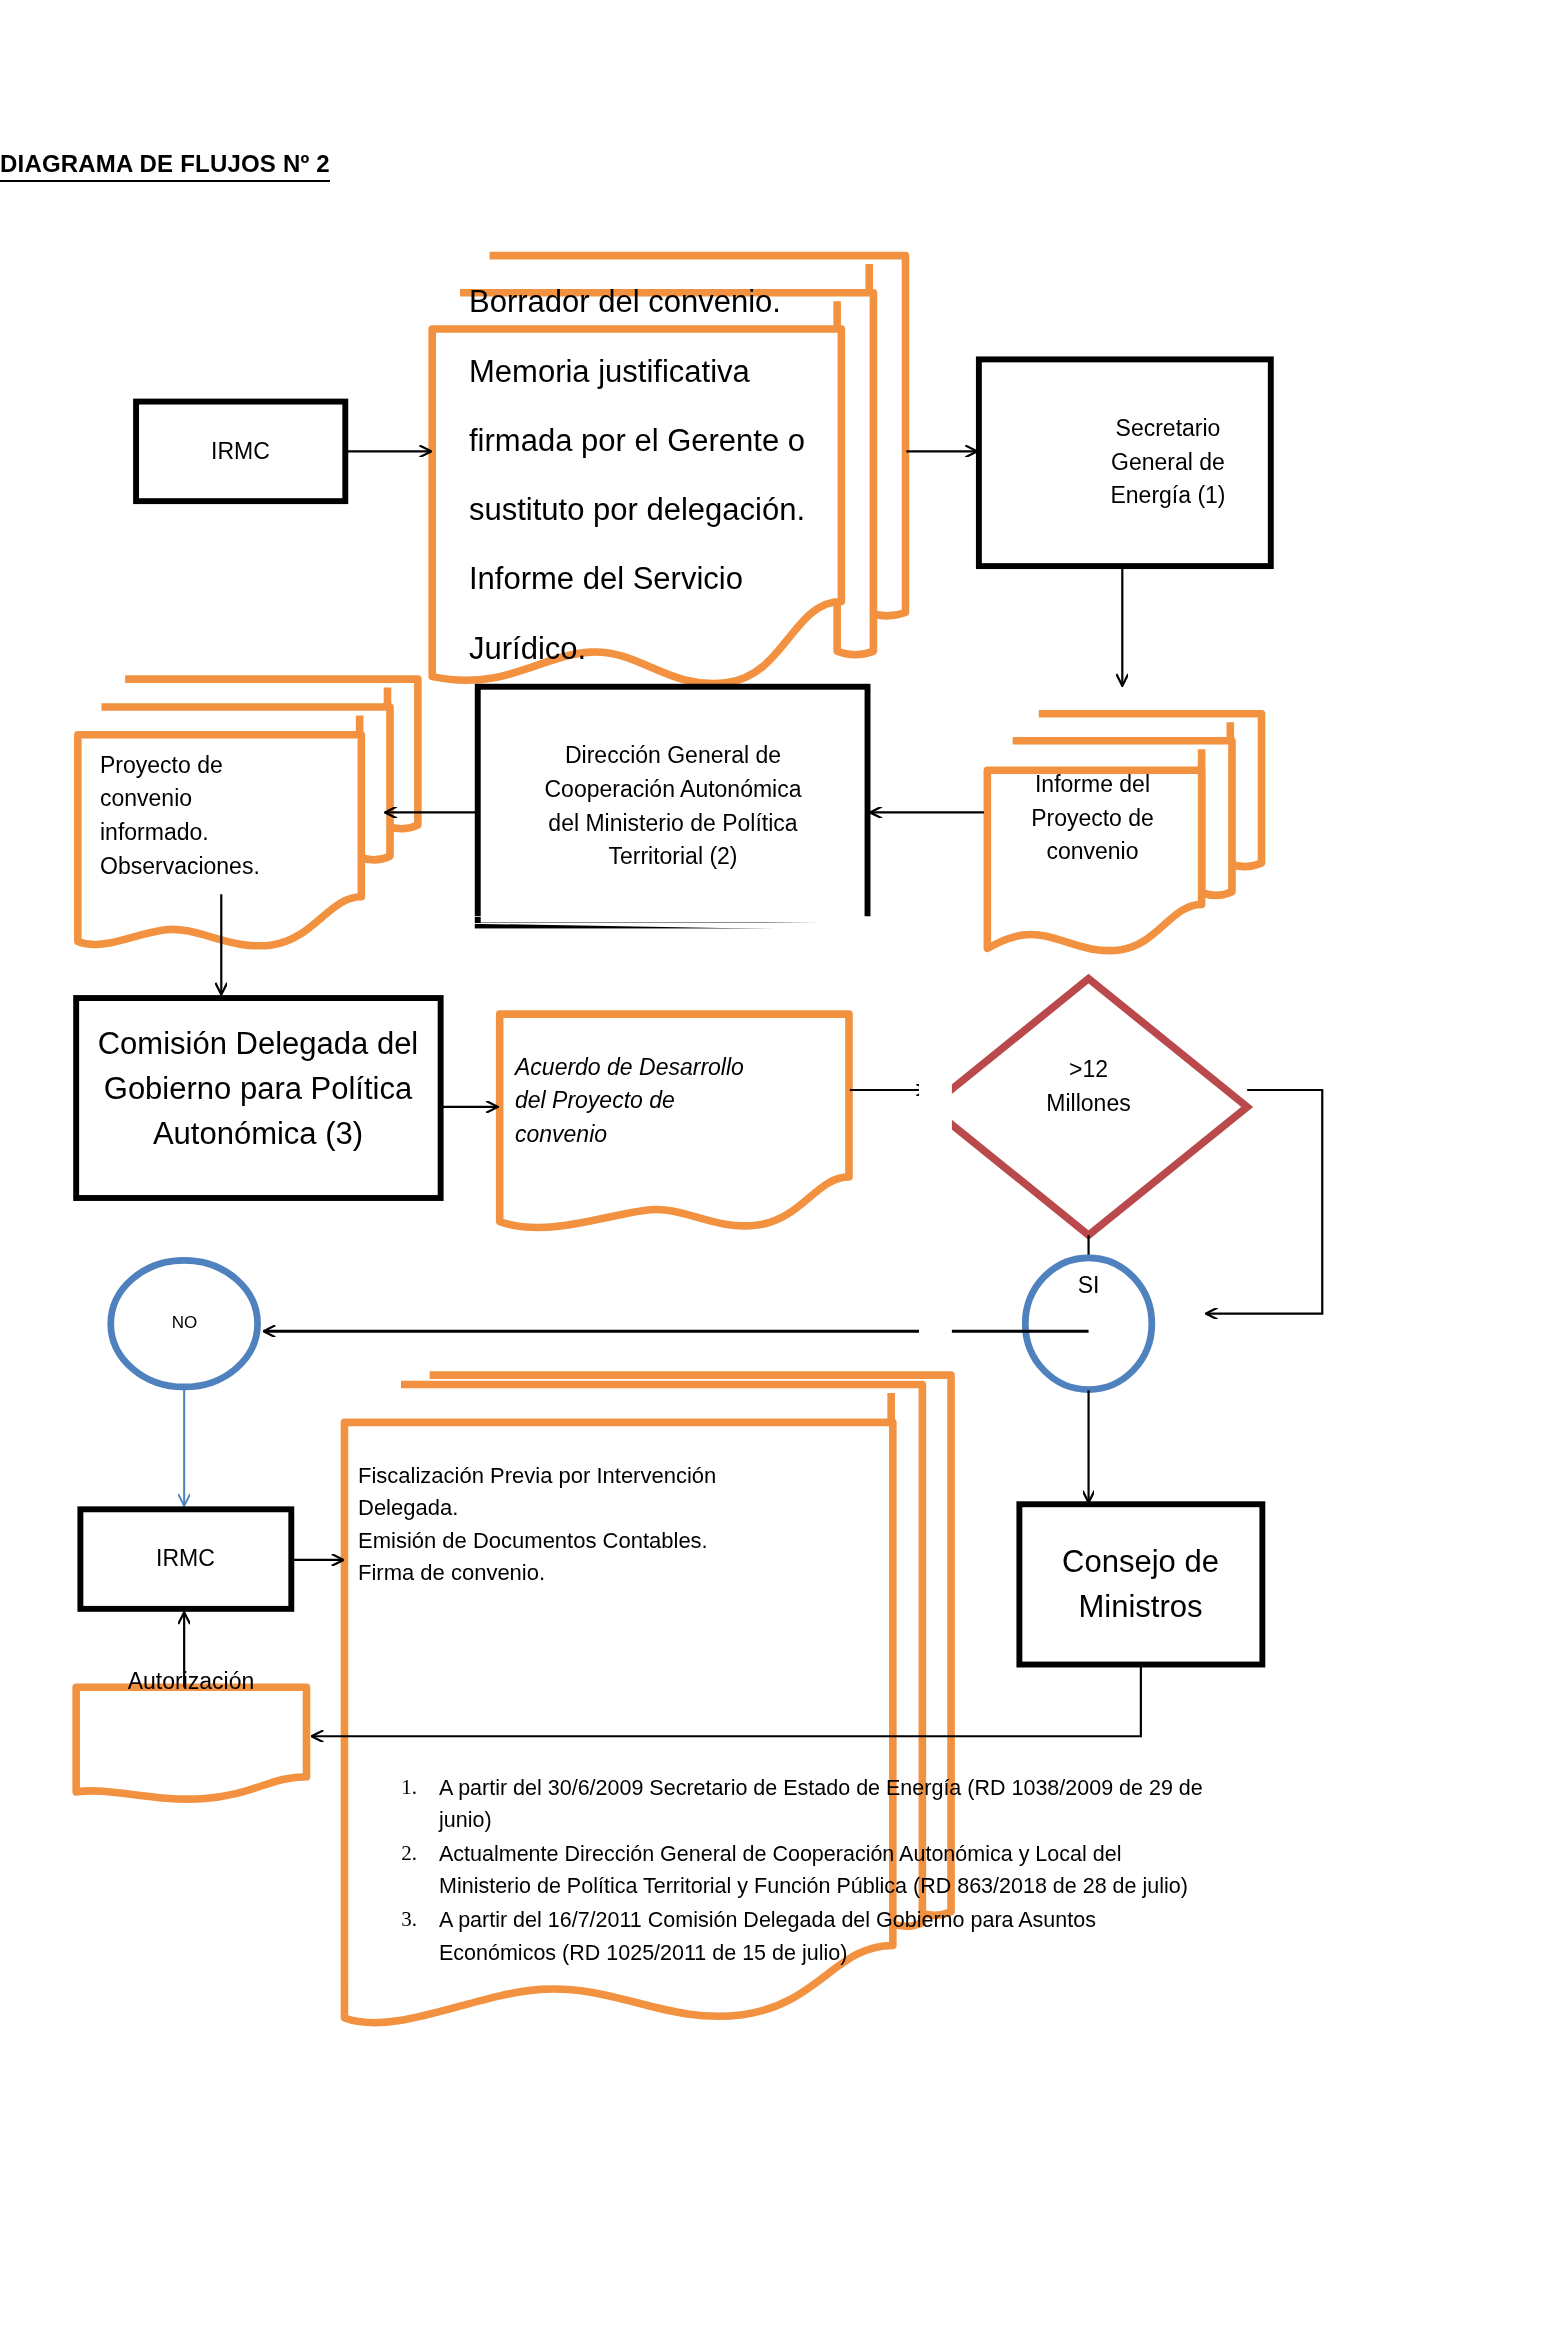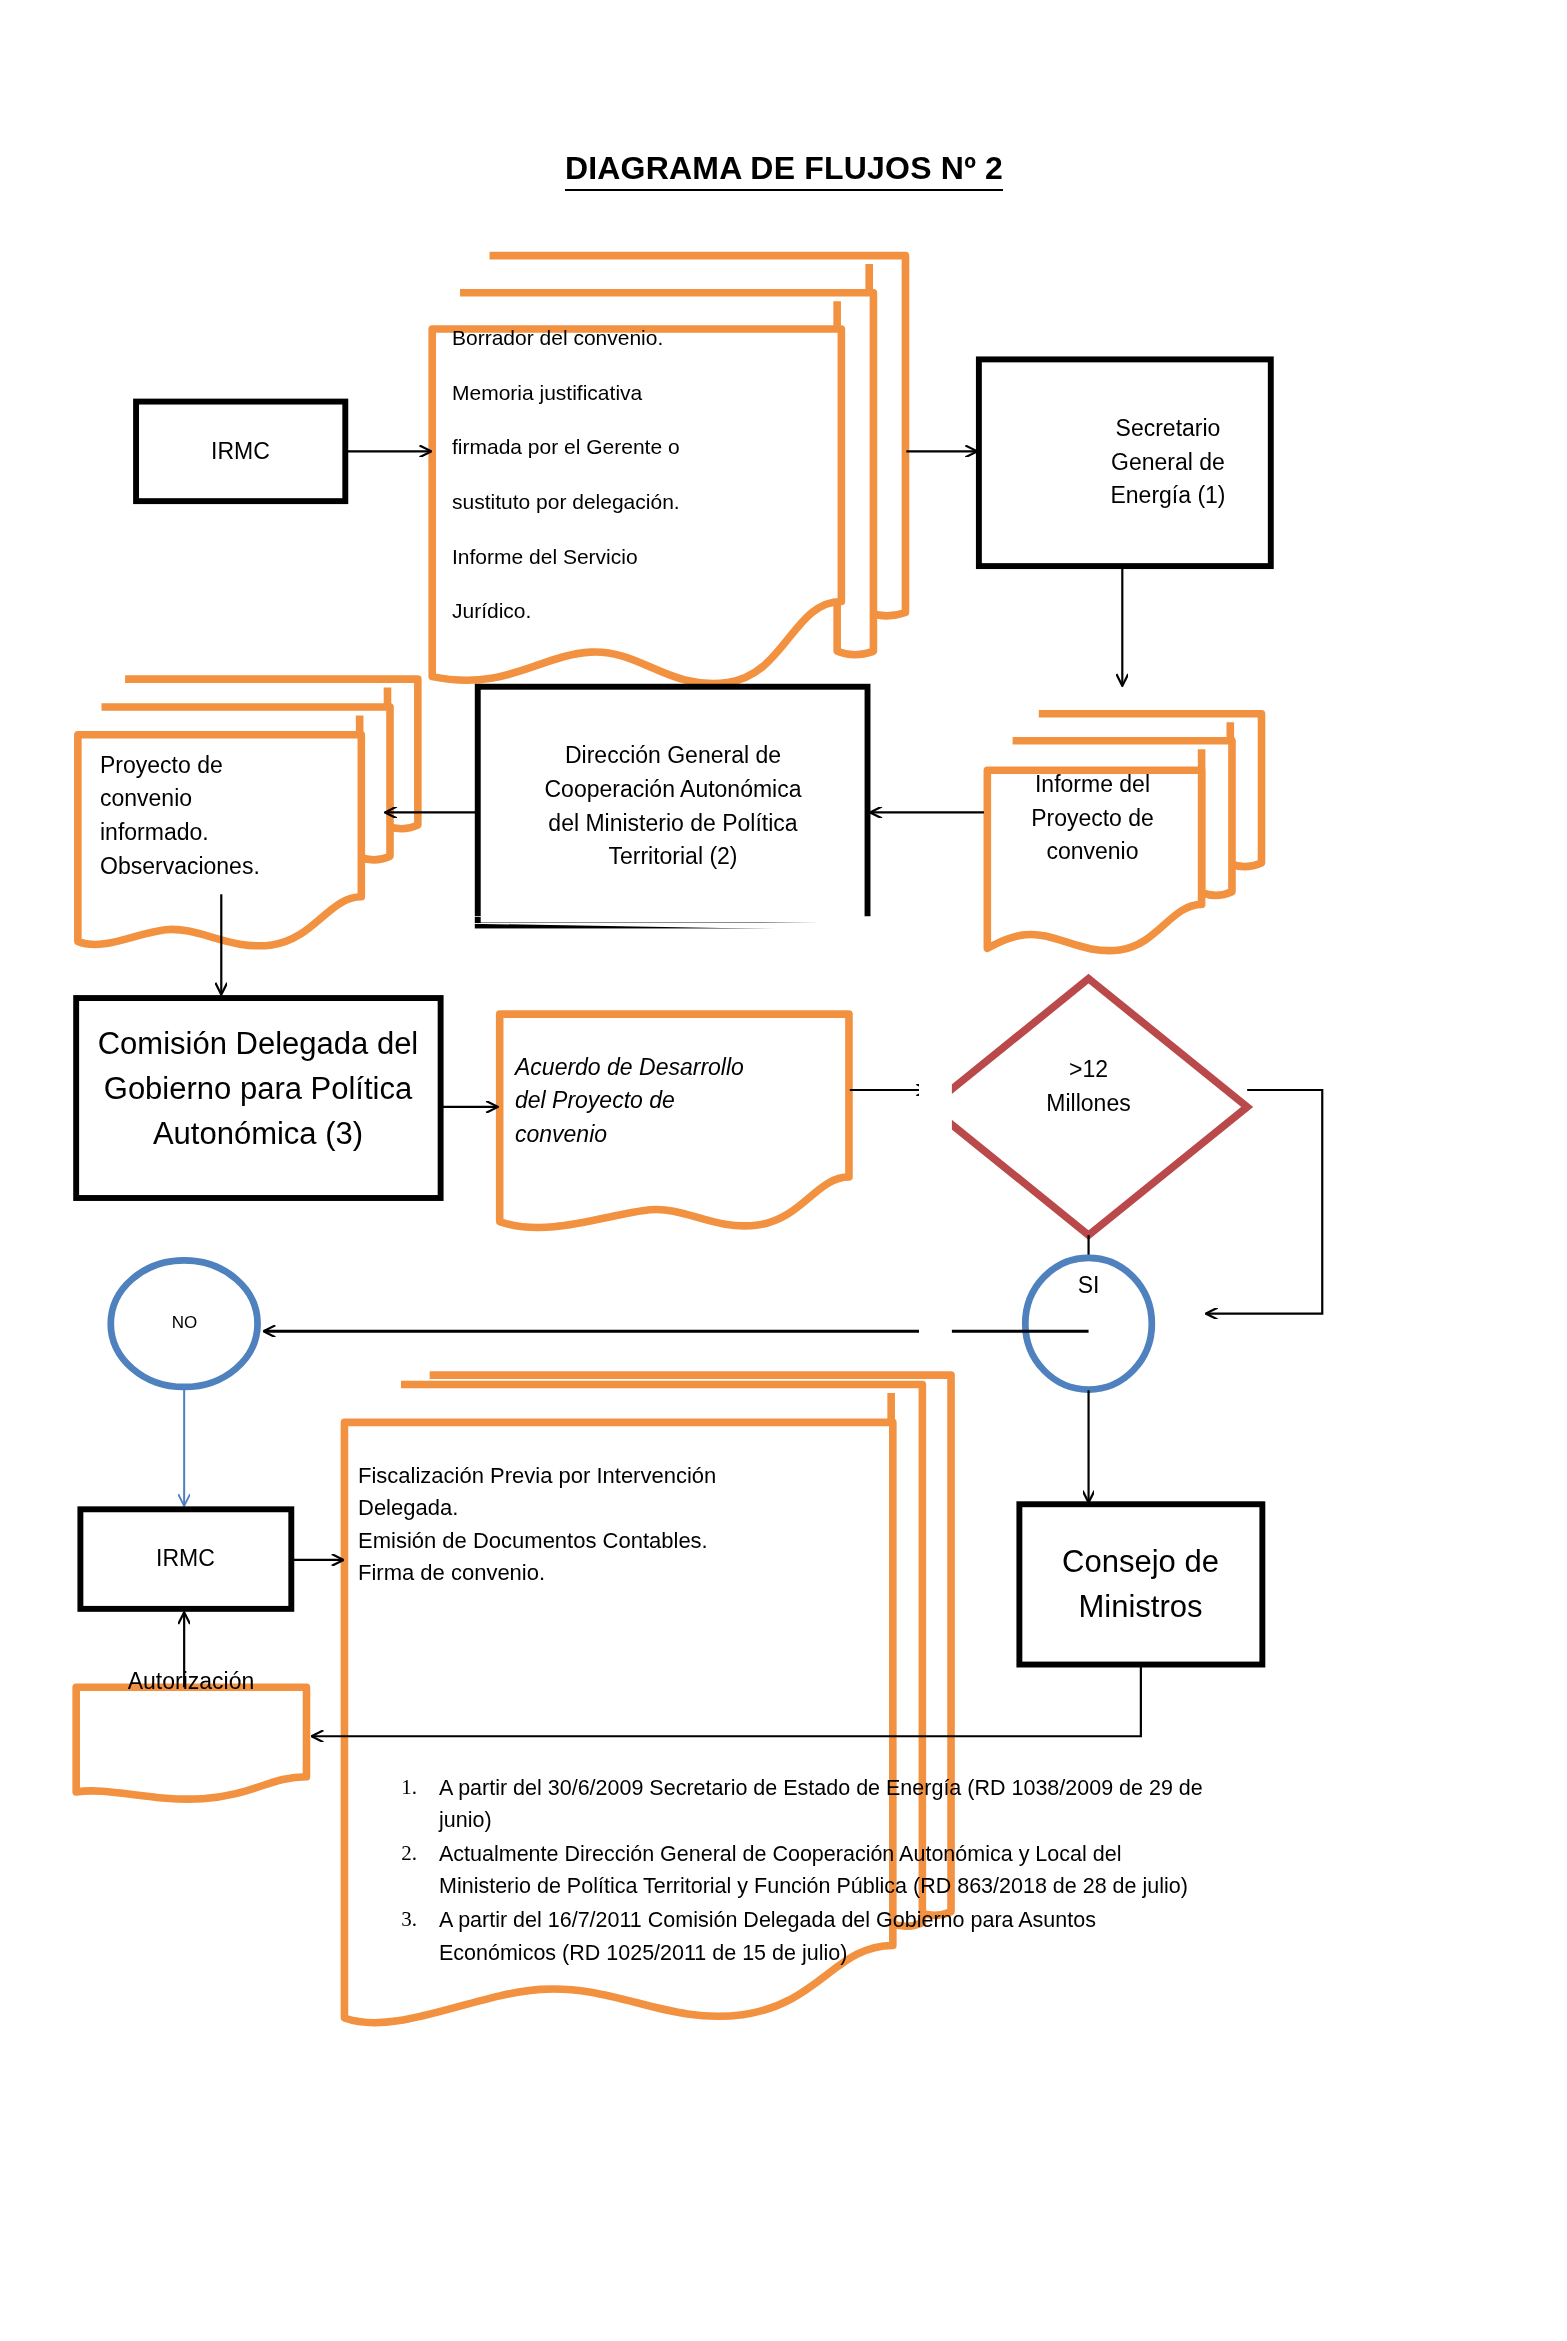--- a/index.html
+++ b/index.html
@@ -37,22 +37,22 @@
     white-space: pre;
   }
   .txt-center { align-items: center; text-align: center; }
   .txt-left { align-items: flex-start; text-align: left; }
 
   #doc-title {
     position: absolute;
     left: 0;
     top: 150px;
     width: 1568px;
-    text-align: center;
-    font-size: 32px;
+    text-align: left;
+    font-size: 24px;
     font-weight: bold;
     letter-spacing: 0.2px;
     z-index: 6;
   }
   #doc-title span {
     border-bottom: 2.5px solid #000;
     padding-bottom: 2.5px;
   }
 
   #footnotes {
@@ -207,21 +207,21 @@
 
     <line x1="218" y1="2000" x2="218" y2="1912" stroke="#000000" stroke-width="2.6" marker-end="url(#arrow-black)"></line>
 
     <path d="M1352,1974 V2058 H370" fill="none" stroke="#000000" stroke-width="2.6" marker-end="url(#arrow-black)"></path>
   </svg>
 
   <div class="node-text txt-center" style="left:136px; top:402px; width:209px; height:100px; font-size:23px;">
     <div class="line">IRMC</div>
   </div>
 
-  <div class="node-text txt-left" style="left:452px; top:336px; width:371px; height:278px; font-size:21px;gap:24px;">
+  <div class="node-text txt-left" style="left:469px; top:336px; width:371px; height:278px; font-size:31px;gap:24px;">
     <div class="line">Borrador del convenio.</div>
     <div class="line">Memoria justificativa</div>
     <div class="line">firmada por el Gerente o</div>
     <div class="line">sustituto por delegación.</div>
     <div class="line">Informe del Servicio</div>
     <div class="line">Jurídico.</div>
   </div>
 
   <div class="node-text txt-center" style="left:1022px; top:359px; width:292px; height:207px; font-size:23px;">
     <div class="line">Secretario</div>

